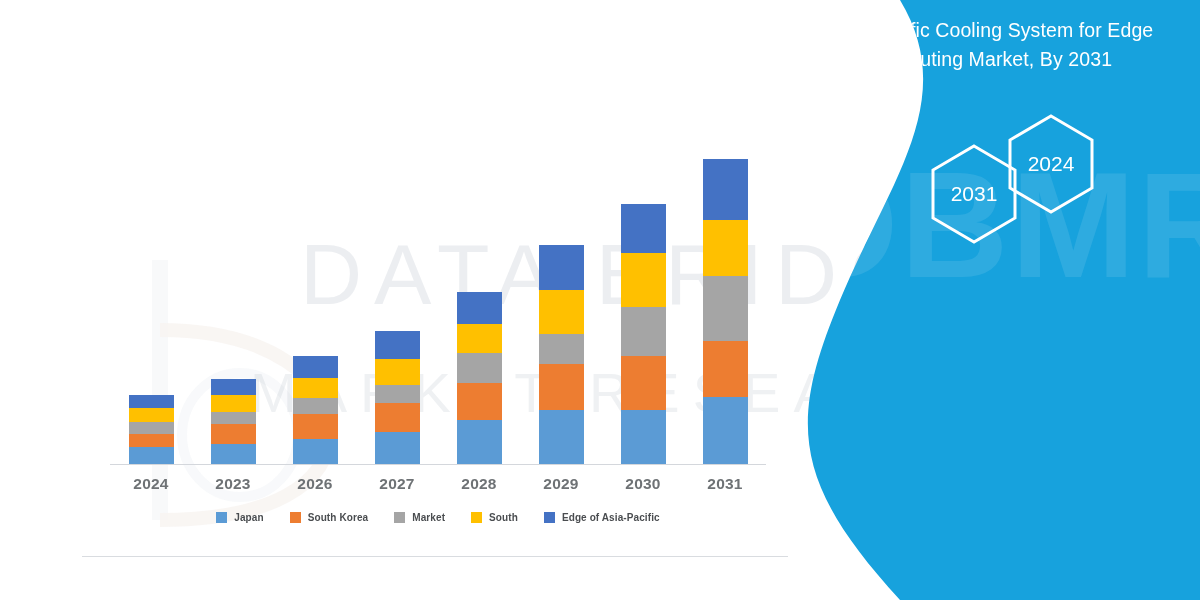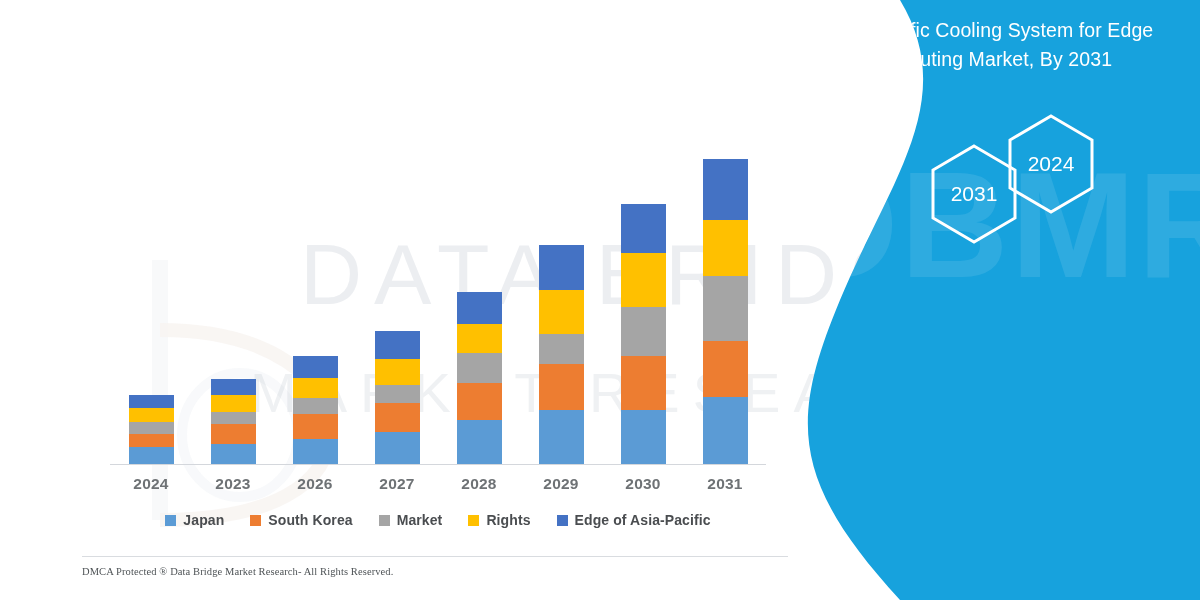--- a/index.html
+++ b/index.html
@@ -192,21 +192,21 @@
   }
   .legend-item{
     display:flex; align-items:center; gap:7px;
     white-space:nowrap;
   }
   .legend-swatch{
     width:11px; height:11px;
     display:inline-block;
   }
   .legend-label{
-    font-size:14px;
+    font-size:10px;
     font-weight:700;
     color:#4A4D50;
     letter-spacing:.1px;
   }
 
   
   .footer-rule{
     position:absolute;
     left:82px; top:556px;
     width:706px; height:1px;
@@ -340,31 +340,30 @@
       <div class="legend-item">
         <span class="legend-swatch" style="background: rgb(237, 125, 49);"></span>
         <span class="legend-label">South Korea</span>
       </div>
       <div class="legend-item">
         <span class="legend-swatch" style="background: rgb(165, 165, 165);"></span>
         <span class="legend-label">Market</span>
       </div>
       <div class="legend-item">
         <span class="legend-swatch" style="background: rgb(255, 192, 0);"></span>
-        <span class="legend-label">Rights</span>
+        <span class="legend-label">South</span>
       </div>
       <div class="legend-item">
         <span class="legend-swatch" style="background: rgb(68, 114, 196);"></span>
         <span class="legend-label">Edge of Asia-Pacific</span>
       </div>
     </div>
 
   <div class="footer-rule"></div>
   <div class="footer">
-    <div>DMCA Protected ® Data Bridge Market Research- All Rights Reserved.</div>
   </div>
 
   <div class="right-panel">
     <div class="panel-watermark">DBMR</div>
     <div class="panel-title">Asia-Pacific Cooling System for Edge Computing Market, By 2031</div>
 
     <div class="hex-wrap">
       <div class="hex hex-2024">
         <svg width="92" height="104" viewBox="0 0 92 104">
           <polygon points="46,4 87,28 87,76 46,100 5,76 5,28" fill="none" stroke="#ffffff" stroke-width="3"></polygon>

